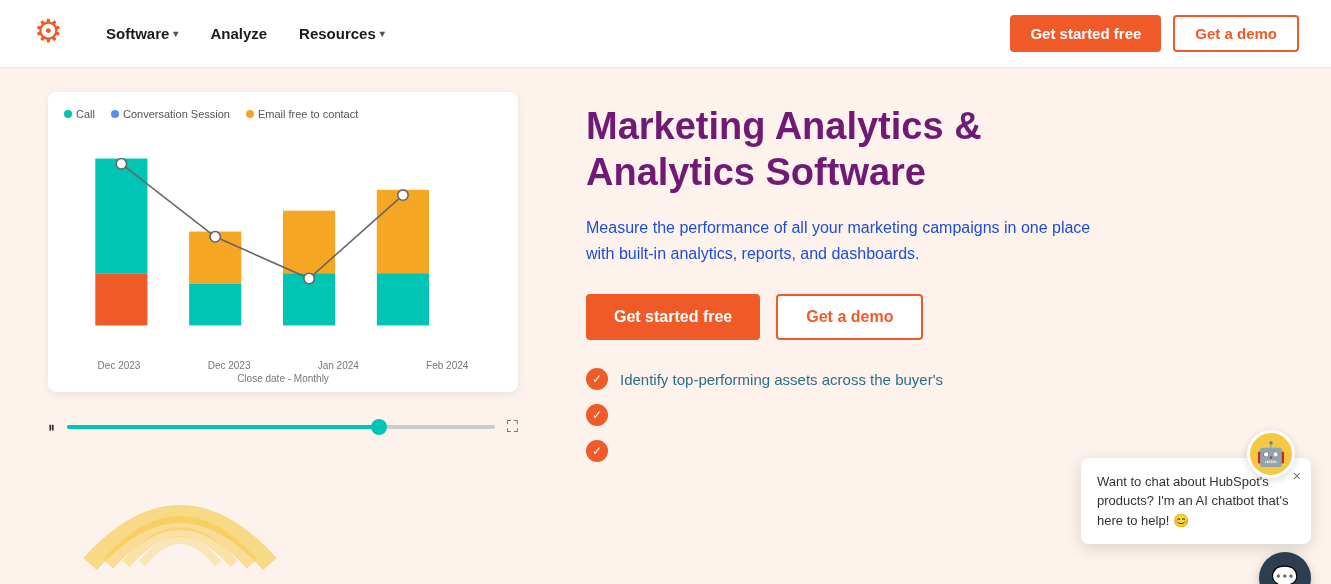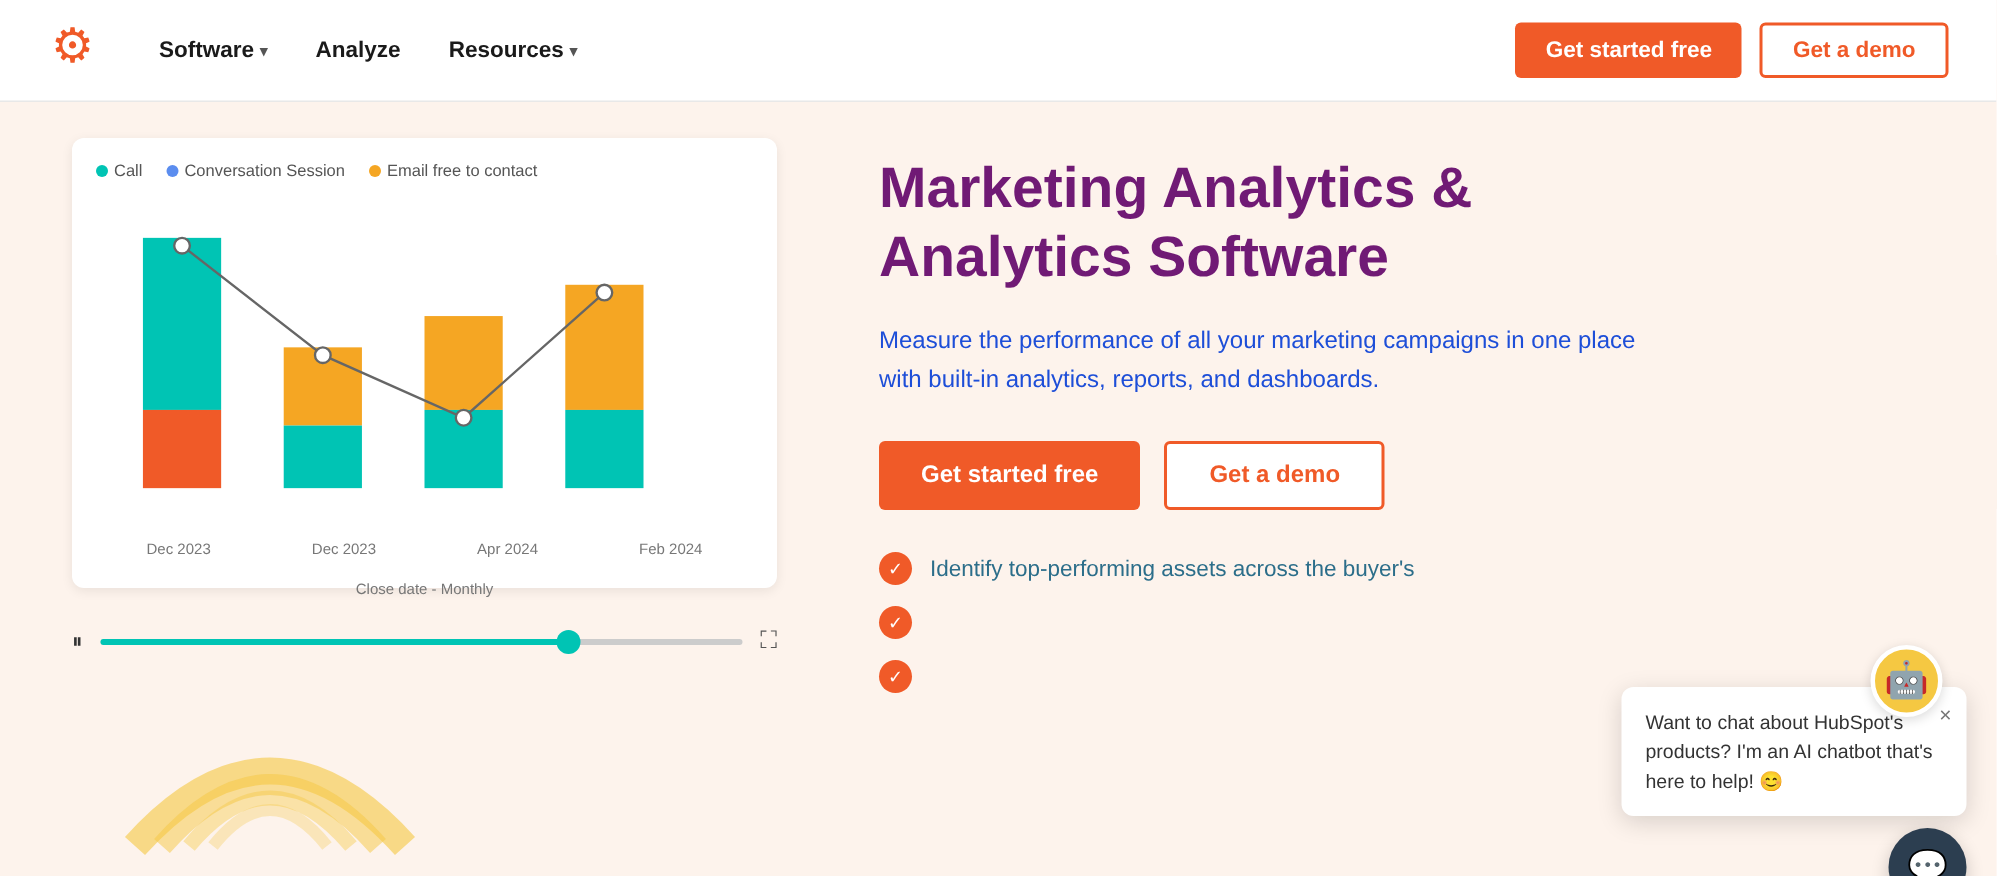--- a/index.html
+++ b/index.html
@@ -132,21 +132,21 @@
       justify-content: space-around;
       font-size: 10px;
       color: #777;
       margin-top: 4px;
     }
 
     .close-date-label {
       text-align: center;
       font-size: 10px;
       color: #777;
-      margin-top: 16px;
+      margin-top: 2px;
     }
 
     
     .playback-bar {
       display: flex;
       align-items: center;
       gap: 12px;
       margin-top: 14px;
       width: 470px;
     }
@@ -392,21 +392,21 @@
         <circle cx="55" cy="25" r="5" fill="#fff" stroke="#666" stroke-width="1.5"></circle>
         <circle cx="145" cy="95" r="5" fill="#fff" stroke="#666" stroke-width="1.5"></circle>
         <circle cx="235" cy="135" r="5" fill="#fff" stroke="#666" stroke-width="1.5"></circle>
         <circle cx="325" cy="55" r="5" fill="#fff" stroke="#666" stroke-width="1.5"></circle>
       </svg>
 
       
       <div class="chart-labels">
         <span>Dec 2023</span>
         <span>Dec 2023</span>
-        <span>Apr 2024</span>
+        <span>Jan 2024</span>
         <span>Feb 2024</span>
       </div>
       <div class="close-date-label">Close date - Monthly</div>
     </div>
 
     <div class="playback-bar">
       <span class="pause-btn">⏸</span>
       <div class="progress-track">
         <div class="progress-fill">
           <div class="progress-thumb"></div>

